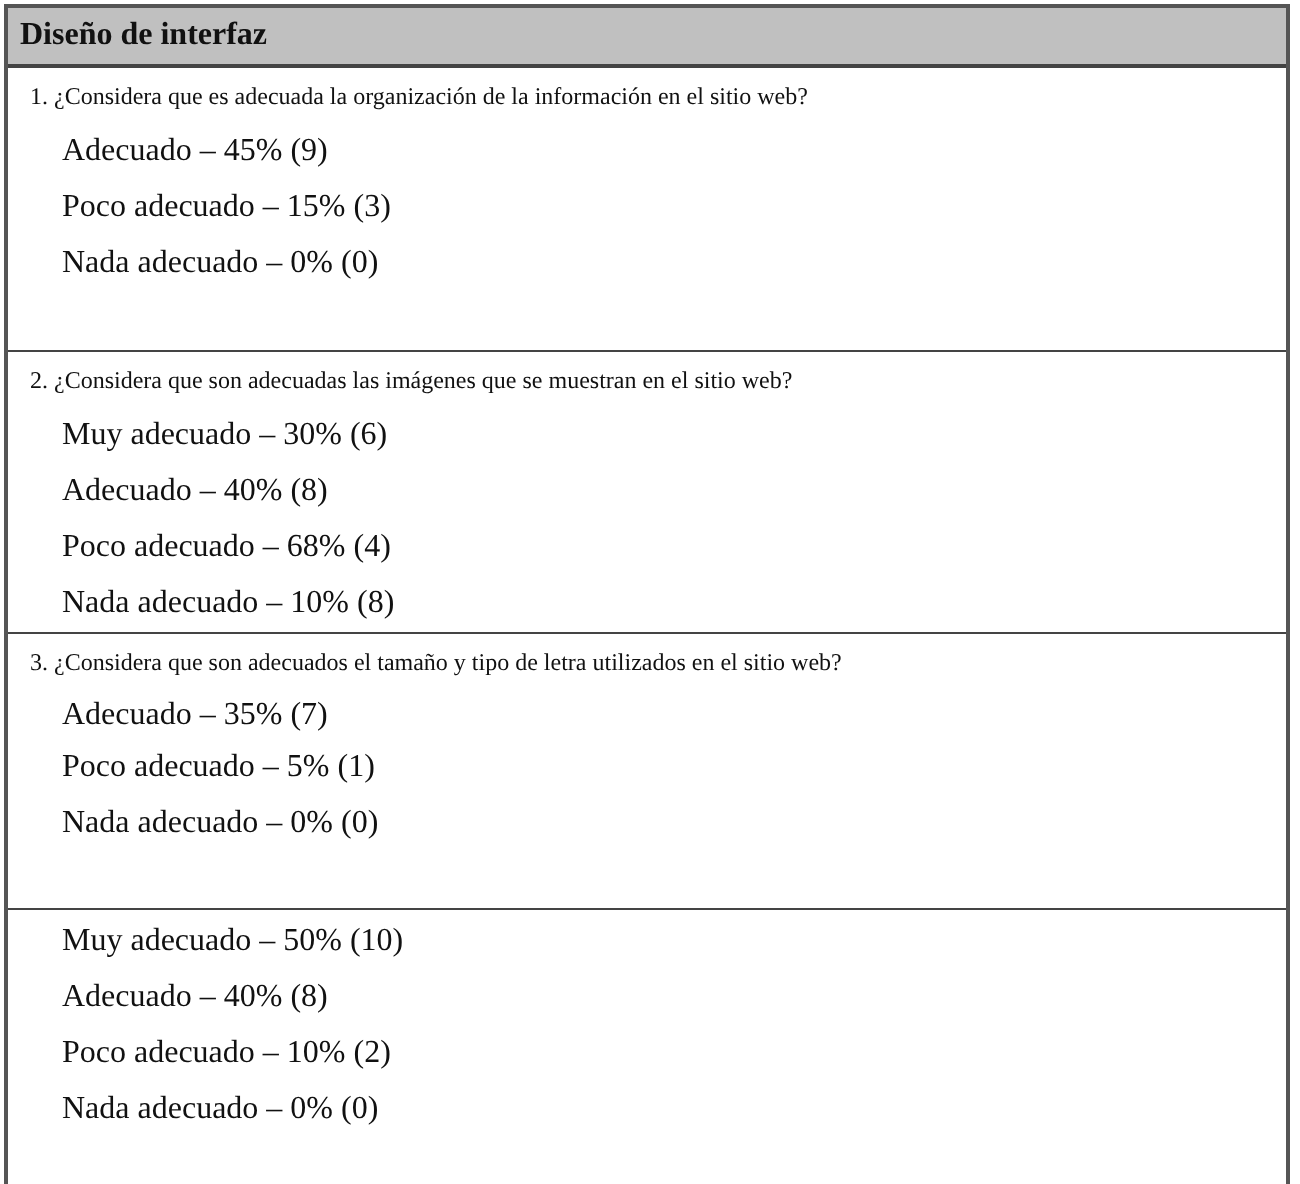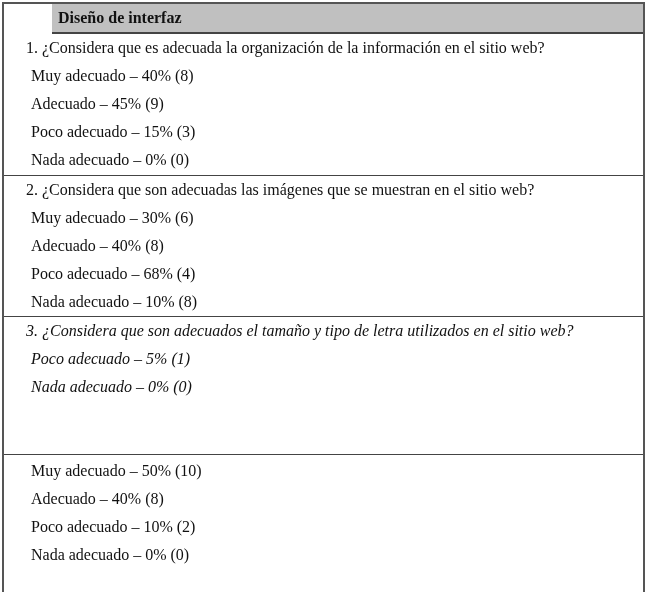--- a/index.html
+++ b/index.html
@@ -27,33 +27,32 @@
     }
     .header {
       height: 30px;
       background: #c0c0c0;
       border-bottom: 2px solid #444444;
       box-sizing: border-box;
       padding-left: 6px;
       font-weight: bold;
       font-size: 16px;
       line-height: 28px;
-      margin-left: 48px;
     }
     .section {
       border-bottom: 1.5px solid #444444;
       box-sizing: border-box;
       padding-top: 2px;
     }
     .section.last {
       border-bottom: none;
     }
     .question {
-      font-size: 16px;
-      padding-left: 22px;
+      font-size: 12px;
+      padding-left: 11px;
       height: 26px;
       line-height: 24px;
     }
     .option {
       font-size: 16px;
       padding-left: 27px;
       height: 28px;
       line-height: 28px;
     }
     .option.tight {
@@ -62,36 +61,36 @@
     }
   </style>
 </head>
 <body>
 
 <div class="table">
   <div class="header">Diseño de interfaz</div>
 
   <div class="section" style="height:142px;">
     <div class="question">1. ¿Considera que es adecuada la organización de la información en el sitio web?</div>
-    <div class="option">Muy adecuado – 40% (8)</div>
     <div class="option">Adecuado – 45% (9)</div>
     <div class="option">Poco adecuado – 15% (3)</div>
     <div class="option">Nada adecuado – 0% (0)</div>
   </div>
 
   <div class="section" style="height:141px;">
     <div class="question">2. ¿Considera que son adecuadas las imágenes que se muestran en el sitio web?</div>
     <div class="option">Muy adecuado – 30% (6)</div>
     <div class="option">Adecuado – 40% (8)</div>
     <div class="option">Poco adecuado – 68% (4)</div>
     <div class="option">Nada adecuado – 10% (8)</div>
   </div>
 
-  <div class="section" style="height:138px;font-style:italic;">
+  <div class="section" style="height:138px;">
     <div class="question">3. ¿Considera que son adecuados el tamaño y tipo de letra utilizados en el sitio web?</div>
+    <div class="option tight">Adecuado – 35% (7)</div>
     <div class="option">Poco adecuado – 5% (1)</div>
     <div class="option">Nada adecuado – 0% (0)</div>
   </div>
 
   <div class="section last" style="height:140px;">
     <div class="option">Muy adecuado – 50% (10)</div>
     <div class="option">Adecuado – 40% (8)</div>
     <div class="option">Poco adecuado – 10% (2)</div>
     <div class="option">Nada adecuado – 0% (0)</div>
   </div>

